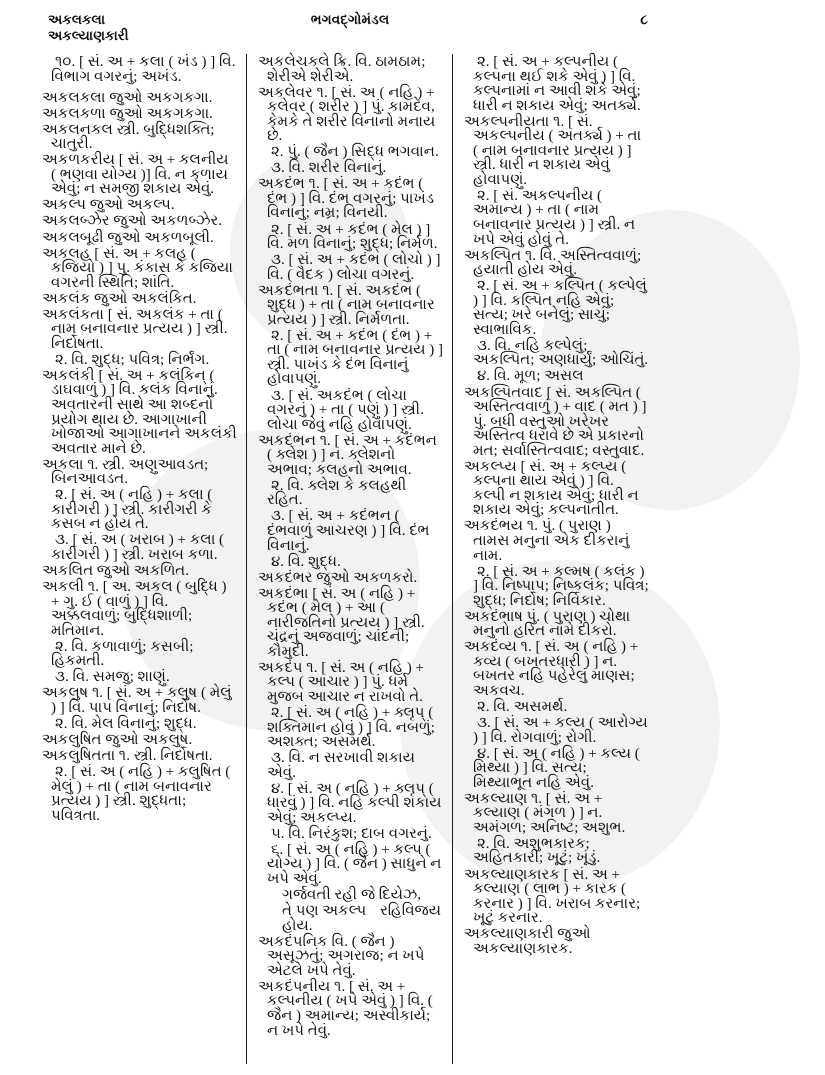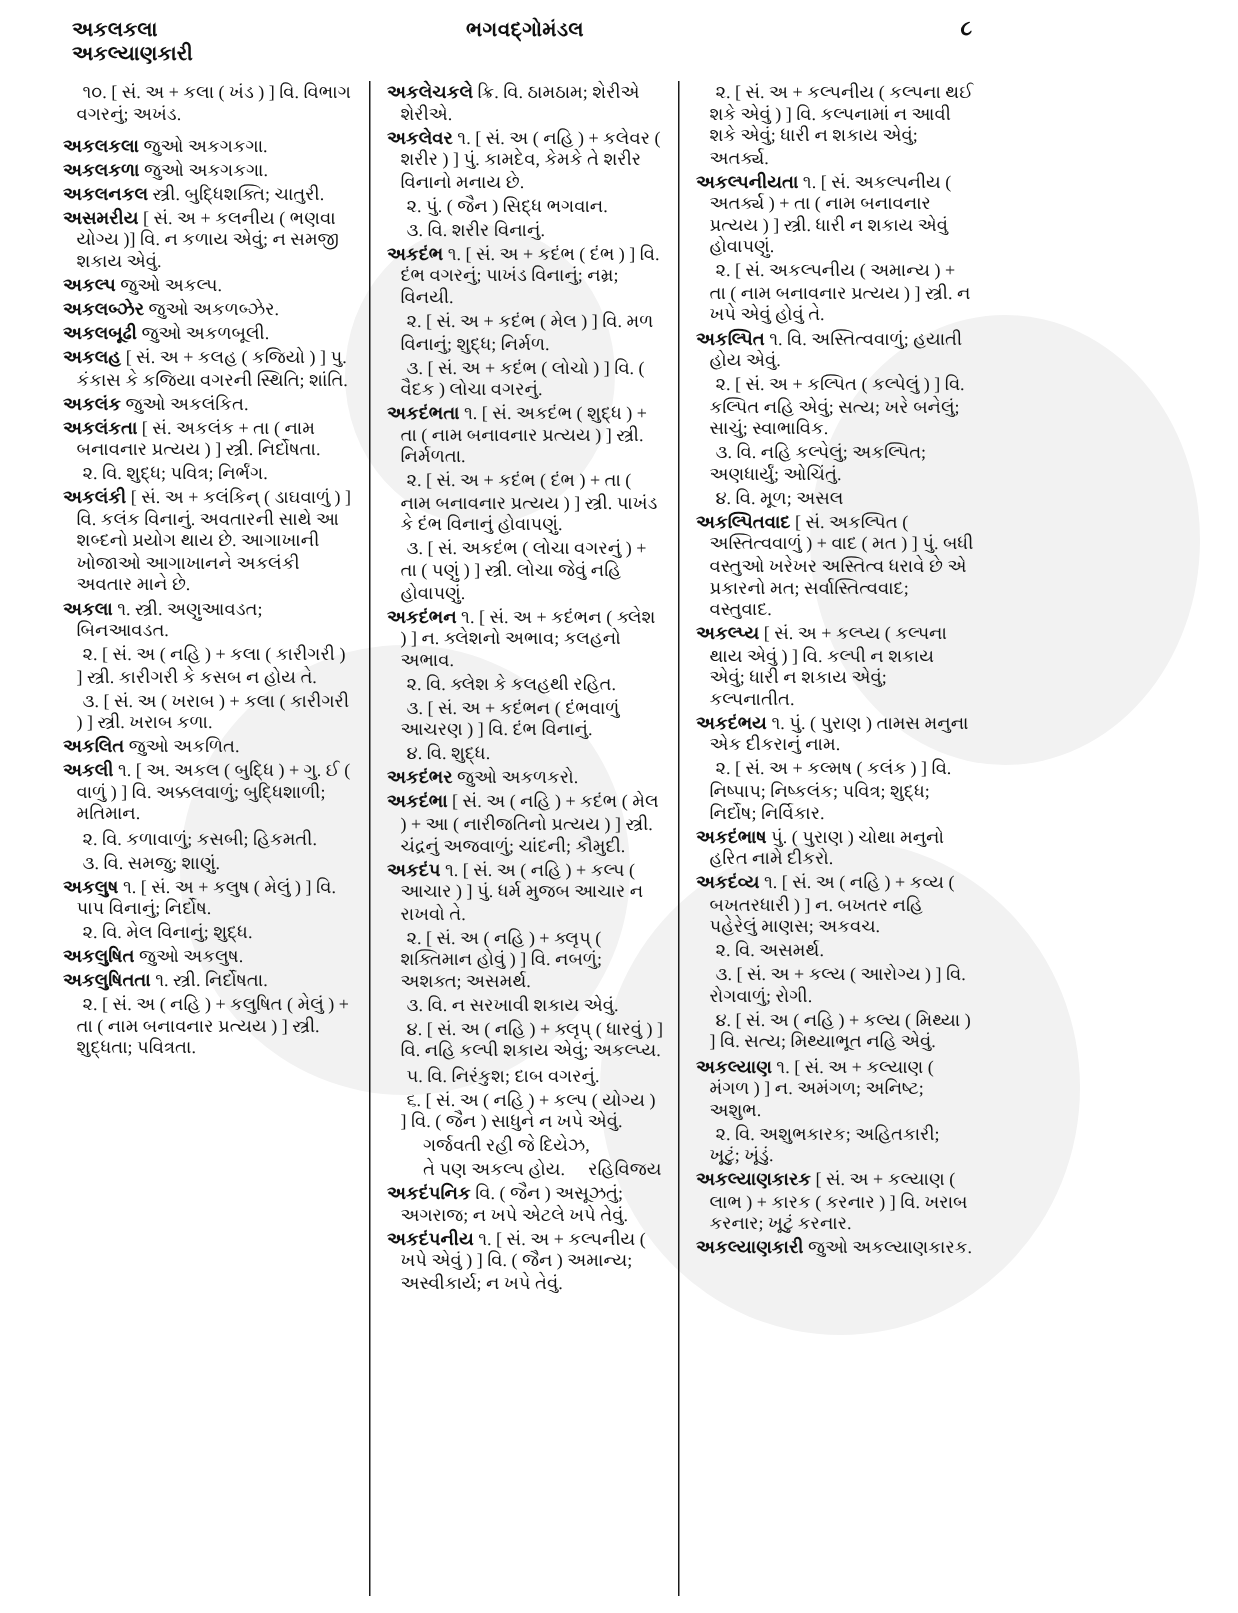--- a/index.html
+++ b/index.html
@@ -71,21 +71,21 @@
   
   .columns {
     display: flex;
     height: 1010px;
     align-items: stretch;
   }
   .col {
     box-sizing: border-box;
     width: 33.333%;
     padding: 0 9px 0 2px;
-    font-size: 12px;
+    font-size: 15px;
     line-height: 14.55px;
     text-align: left;
   }
   .col.mid,
   .col.right {
     border-left: 1.4px solid #1a1a1a;
     padding-left: 11px;
   }
 
   .entry {
@@ -107,21 +107,21 @@
   
   .entry.verse {
     padding-left: 24px;
     text-indent: 0;
   }
   .entry.verse .cite {
     float: right;
     margin-right: 2px;
   }
   .hw {
-    font-weight: bold;
+    font-weight: normal;
   }
   .spacer { height: 5px; }
 </style>
 </head>
 <body>
 
 <div class="watermark wm1"></div>
 <div class="watermark wm2"></div>
 <div class="watermark wm3"></div>
 <div class="watermark wm4"></div>
@@ -137,21 +137,21 @@
     <div class="runhead-right">૮</div>
   </div>
 
   <div class="columns">
     <div class="col left">
         <p class="entry sense">૧૦. [ સં. અ + કલા ( ખંડ ) ] વિ. વિભાગ વગરનું; અખંડ.</p>
         <div class="spacer"></div>
         <p class="entry hang"><span class="hw">અકલકલા</span><span> જુઓ અકગકગા.</span></p>
         <p class="entry hang"><span class="hw">અકલકળા</span><span> જુઓ અકગકગા.</span></p>
         <p class="entry hang"><span class="hw">અકલનકલ</span><span> સ્ત્રી. બુદ્ધિશક્તિ; ચાતુરી.</span></p>
-        <p class="entry hang"><span class="hw">અસમરીય</span><span> [ સં. અ + કલનીય ( ભણવા યોગ્ય )] વિ. ન કળાય એવું; ન સમજી શકાય એવું.</span></p>
+        <p class="entry hang"><span class="hw">અકળકરીય</span><span> [ સં. અ + કલનીય ( ભણવા યોગ્ય )] વિ. ન કળાય એવું; ન સમજી શકાય એવું.</span></p>
         <p class="entry hang"><span class="hw">અકલ્પ</span><span> જુઓ અકલ્પ.</span></p>
         <p class="entry hang"><span class="hw">અકલબ્ઝેર</span><span> જુઓ અકળબ્ઝેર.</span></p>
         <p class="entry hang"><span class="hw">અકલબૂઢી</span><span> જુઓ અકળબૂલી.</span></p>
         <p class="entry hang"><span class="hw">અકલહ</span><span> [ સં. અ + કલહ ( કજિયો ) ] પુ. કંકાસ કે કજિયા વગરની સ્થિતિ; શાંતિ.</span></p>
         <p class="entry hang"><span class="hw">અકલંક</span><span> જુઓ અકલંકિત.</span></p>
         <p class="entry hang"><span class="hw">અકલંકતા</span><span> [ સં. અકલંક + તા ( નામ બનાવનાર પ્રત્યય ) ] સ્ત્રી. નિર્દોષતા.</span></p>
         <p class="entry sense">૨. વિ. શુદ્ધ; પવિત્ર; નિર્ભંગ.</p>
         <p class="entry hang"><span class="hw">અકલંકી</span><span> [ સં. અ + કલંકિન્ ( ડાઘવાળું ) ] વિ. કલંક વિનાનું. અવતારની સાથે આ શબ્દનો પ્રયોગ થાય છે. આગાખાની ખોજાઓ આગાખાનને અકલંકી અવતાર માને છે.</span></p>
         <p class="entry hang"><span class="hw">અકલા</span><span> ૧. સ્ત્રી. અણુઆવડત; બિનઆવડત.</span></p>
         <p class="entry sense">૨. [ સં. અ ( નહિ ) + કલા ( કારીગરી ) ] સ્ત્રી. કારીગરી કે કસબ ન હોય તે.</p>

